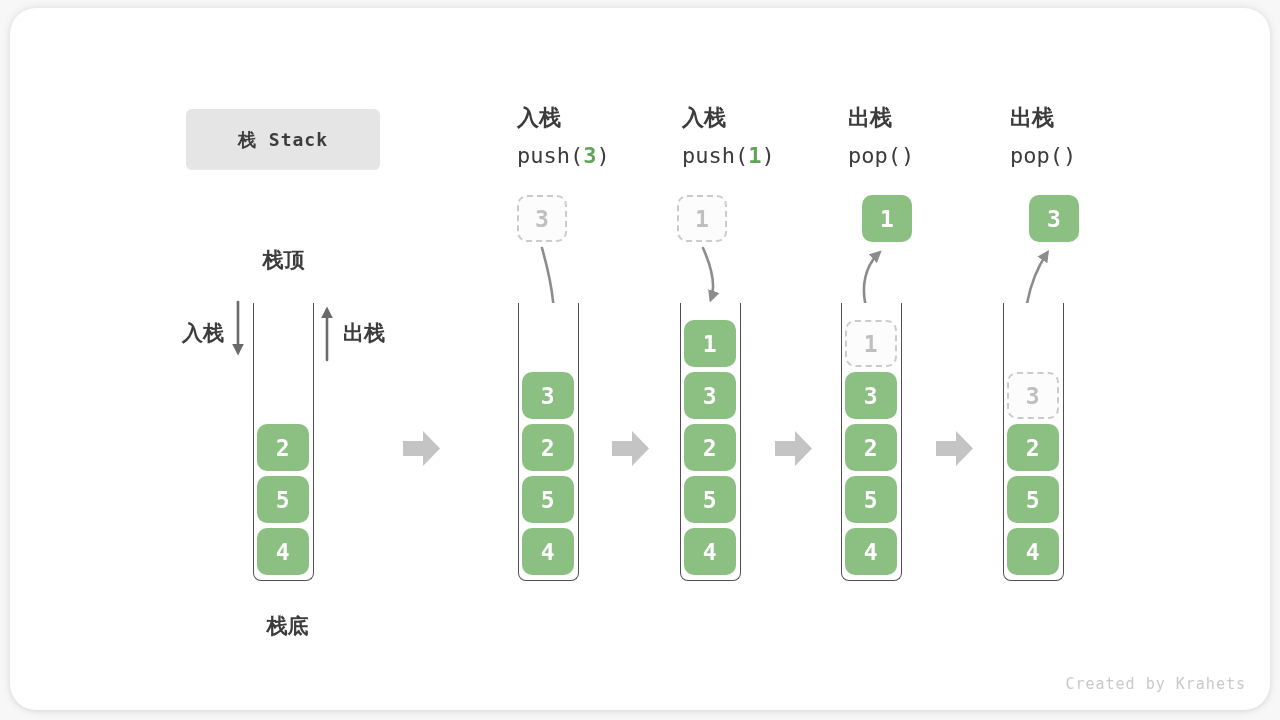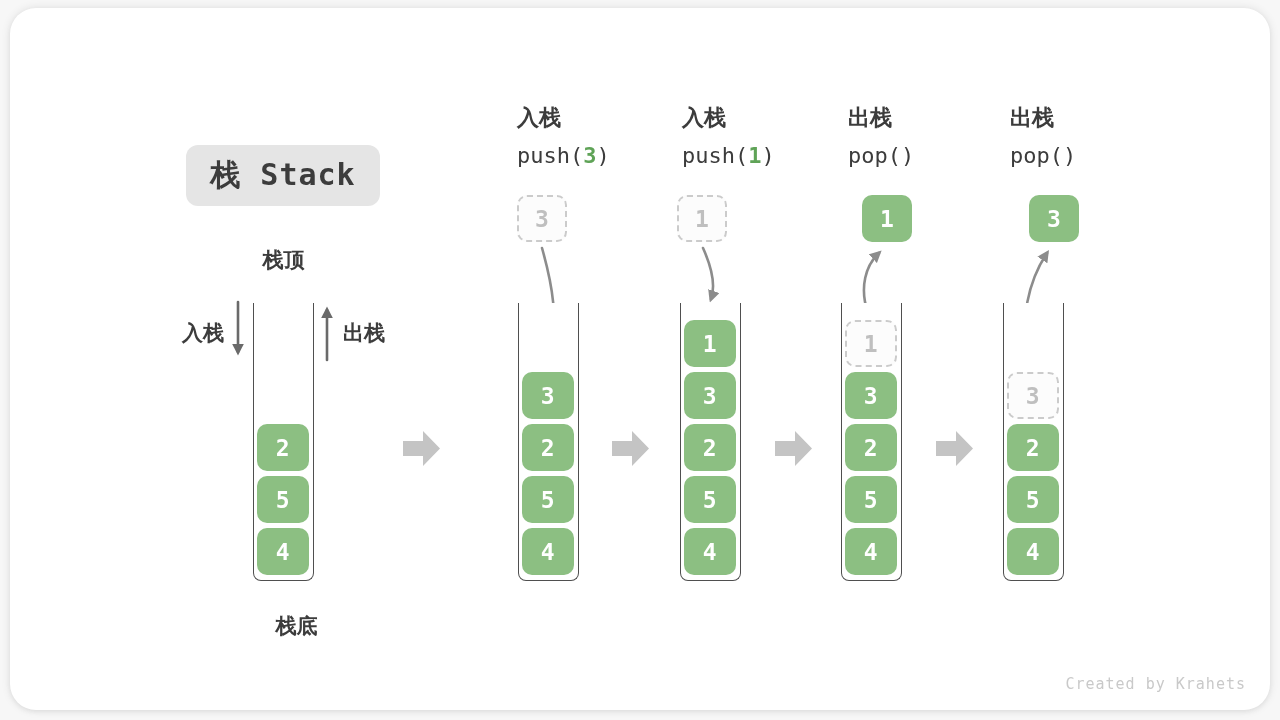--- a/index.html
+++ b/index.html
@@ -9,24 +9,24 @@
     font-family:"Liberation Sans", sans-serif;
   }
   .stage { position:relative; width:1280px; height:720px; }
   .card {
     position:absolute; left:10px; top:8px; width:1260px; height:702px;
     background:#FFFFFF; border-radius:26px;
     box-shadow:0 0 10px rgba(0,0,0,0.10), 0 2px 5px rgba(0,0,0,0.05);
   }
   .title {
     position:absolute; left:186px; top:109px; width:194px; height:61px;
-    background:var(--title-bg); border-radius:12px;
+    background:var(--title-bg); border-radius:6px;
     display:flex; align-items:center; justify-content:center;
     font-family:"DejaVu Sans Mono", monospace;
-    font-size:30px; font-weight:600; color:var(--ink); letter-spacing:1px;margin-top:36px;
+    font-size:18px; font-weight:600; color:var(--ink); letter-spacing:1px;
   }
   .op { position:absolute; top:105px; }
   .op-name { font-size:22px; font-weight:700; color:var(--ink); line-height:26px; margin-bottom:12px; }
   .op-code { font-family:"DejaVu Sans Mono", monospace; font-size:22px; color:var(--ink); line-height:26px; }
   .op-code .arg { color:var(--arg-green); font-weight:700; }
   .stackbox {
     position:absolute; top:303px; width:61px; height:278px; box-sizing:border-box;
     border:1.6px solid var(--wall); border-top:none; border-radius:0 0 8px 8px;
     background:#FFFFFF;
   }
@@ -36,21 +36,21 @@
     font-family:"DejaVu Sans Mono", monospace; font-size:23px; font-weight:700;
     display:flex; align-items:center; justify-content:center;
   }
   .cell.dashed {
     background:#FCFCFC; border:2px dashed var(--dashed-border);
     color:var(--dashed-text); font-weight:600;
   }
   .cell.float { width:50px; left:auto; }
   .lbl { position:absolute; font-size:21px; font-weight:700; color:var(--ink); }
   .lbl.top    { left:253px; top:246px; width:61px; text-align:center; }
-  .lbl.bottom { left:266px; top:612px; width:61px; text-align:center; }
+  .lbl.bottom { left:257px; top:612px; width:61px; text-align:center; }
   .lbl.push   { left:138px; top:319px; width:86px; text-align:right; }
   .lbl.pop    { left:343px; top:319px; }
   .overlay { position:absolute; left:0; top:0; pointer-events:none; }
   .flow  { stroke:var(--flow-arrow); stroke-width:2.6; fill:none; stroke-linecap:round; }
   .side  { stroke:var(--side-arrow); stroke-width:2.6; fill:none; stroke-linecap:round; }
   #ah-flow path { fill:var(--flow-arrow); }
   #ah-side path { fill:var(--side-arrow); }
   .block { fill:var(--block-arrow); }
   .watermark {
     position:absolute; right:34px; top:675px;

